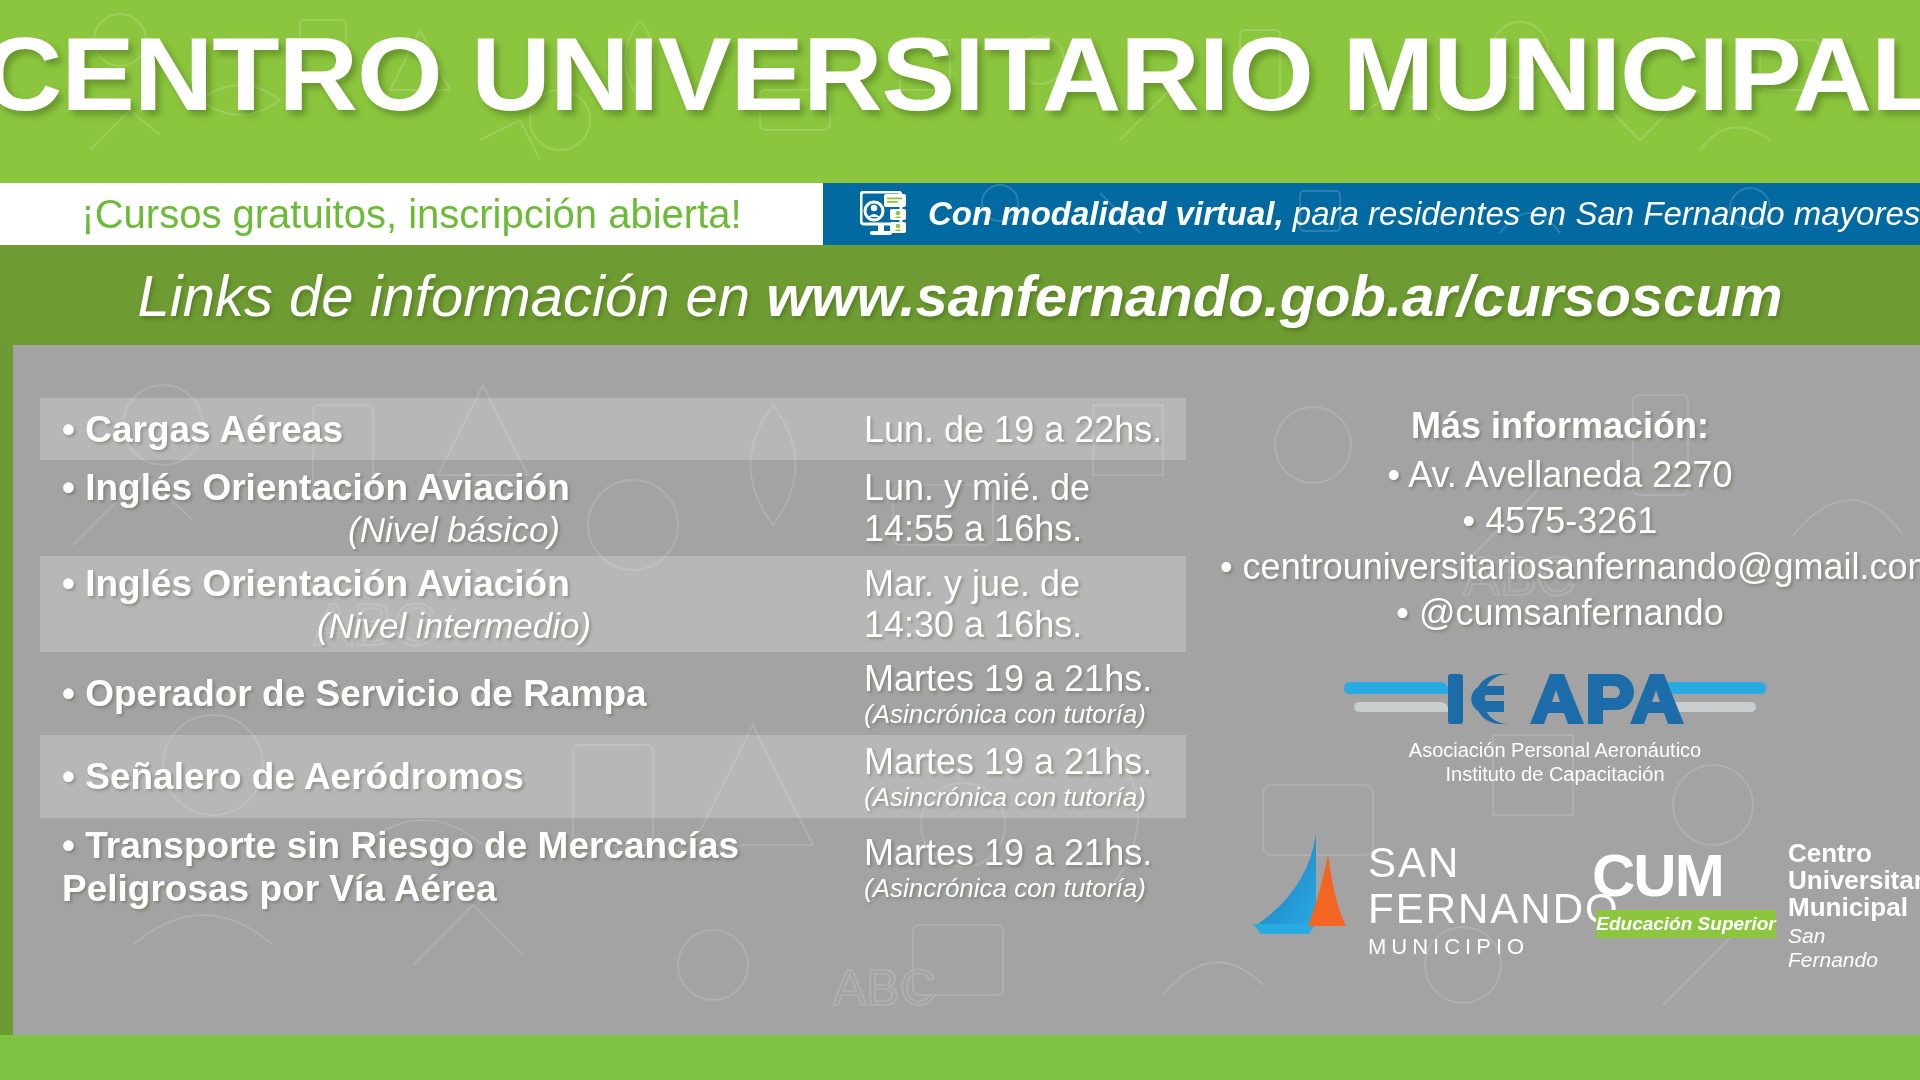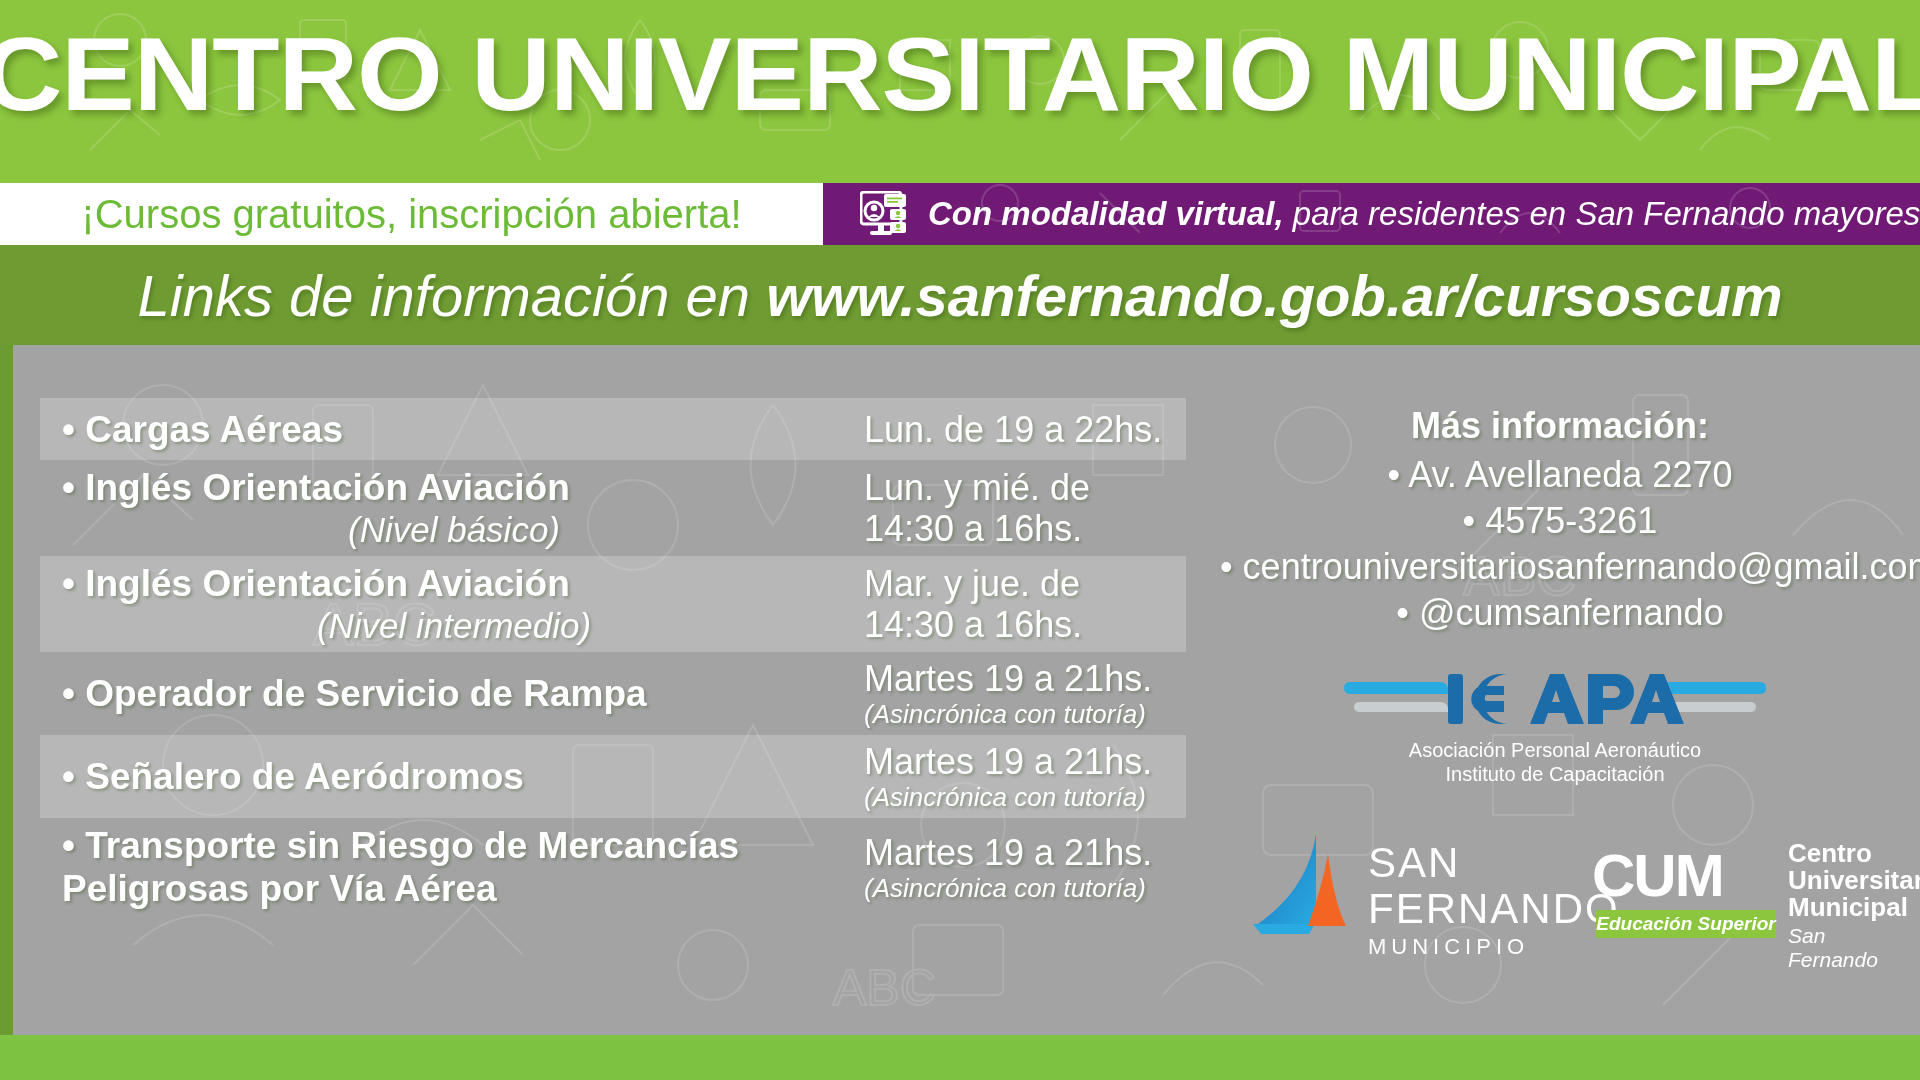--- a/index.html
+++ b/index.html
@@ -28,21 +28,21 @@
     letter-spacing:-1px;
     color:#ffffff;
     transform:scaleX(1.06); transform-origin:center;
     text-shadow:4px 5px 6px rgba(60,95,20,.45);
     white-space:nowrap;
   }
 
   
   .banner {
     position:absolute; left:0; top:183px; width:1920px; height:62px;
-    background:#701a75; overflow:hidden;
+    background:#0369a1; overflow:hidden;
   }
   .banner-white {
     position:absolute; left:0; top:0; width:823px; height:62px;
     background:#ffffff;
     display:flex; align-items:center; justify-content:center;
   }
   .banner-white-text {
     font-family:"Liberation Sans Narrow","Liberation Sans",sans-serif;
     font-size:40px; color:#6cbb36; font-weight:400;
     transform:scaleX(1.0);
@@ -296,21 +296,21 @@
         <span>Lun. de 19 a 22hs.</span>
       </div>
     </div>
 
     <div class="course-row">
       <div class="course-name">
         <span>• Inglés Orientación Aviación</span>
         <span class="course-level">(Nivel básico)</span>
       </div>
       <div class="course-time">
-        <span>Lun. y mié. de 14:30 a 16hs.</span>
+        <span>Lun. y mié. de 14:55 a 16hs.</span>
       </div>
     </div>
 
     <div class="course-row alt">
       <div class="course-name">
         <span>• Inglés Orientación Aviación</span>
         <span class="course-level">(Nivel intermedio)</span>
       </div>
       <div class="course-time">
         <span>Mar. y jue. de 14:30 a 16hs.</span>

